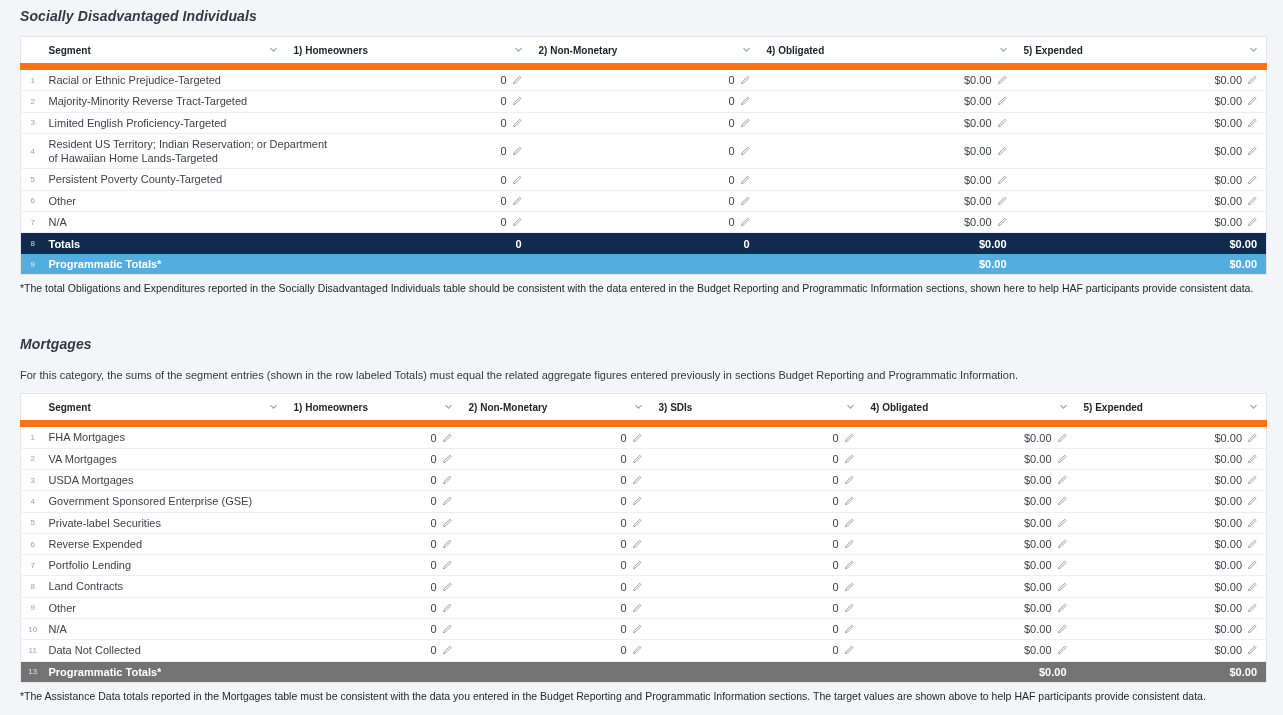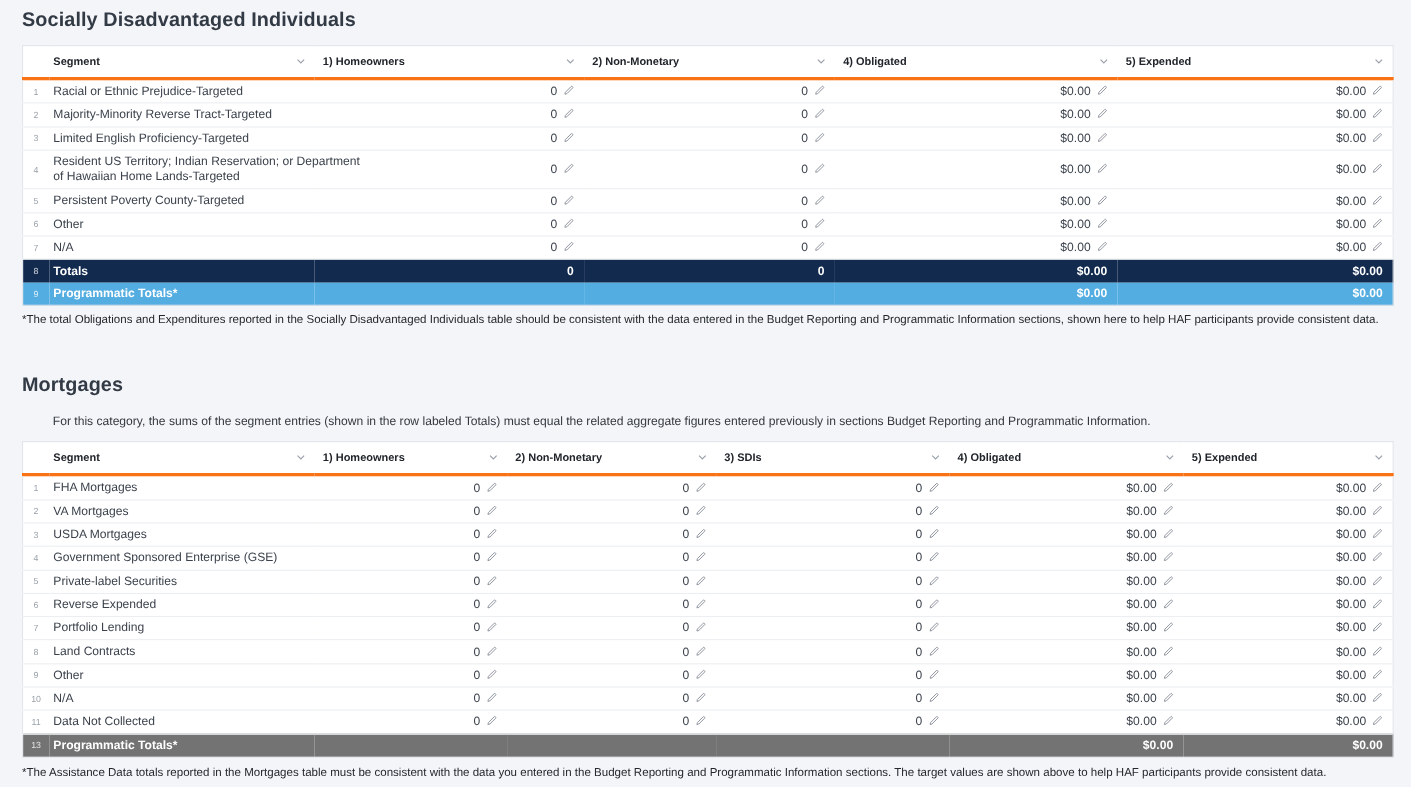--- a/index.html
+++ b/index.html
@@ -6,33 +6,33 @@
   html, body { margin: 0; padding: 0; }
   body {
     width: 1283px; height: 715px; overflow: hidden;
     background: #f4f5f8;
     font-family: "Liberation Sans", sans-serif;
     color: #333;
   }
   .page { padding: 8px 17px 0 20px; }
 
   .section-title {
-    font-size: 18px; font-weight: 700; color: #323a45; letter-spacing: .1px;
-  }
-
-  .intro { font-size: 11px; color: #33383f; margin-top: 17px; margin-left: 28px; }
+    font-size: 14px; font-weight: 700; color: #323a45; letter-spacing: .1px; font-style: italic;
+  }
+
+  .intro { font-size: 11px; color: #33383f; margin-top: 17px; }
 
   .data-table {
     width: 1246px; border-collapse: collapse; table-layout: fixed;
     background: #fff; margin-top: 12px; border: 1px solid #e2e5e9;
   }
   .data-table th {
     font-size: 10px; font-weight: 700; color: #21252b;
     padding: 0 8px; height: 30px; text-align: left;
-    border-bottom: 3px solid #f97316; white-space: nowrap;
+    border-bottom: 7px solid #f97316; white-space: nowrap;
   }
   .data-table th:nth-child(2) { padding-left: 4px; }
   .data-table th.num { padding: 0 2px; }
   .h-wrap { display: flex; align-items: center; justify-content: space-between; }
   .chev { display: inline-flex; margin-left: 6px; }
   .chev svg { display: block; }
 
   .data-table td {
     font-size: 11px; color: #3b424c;
     padding: 3px 9px; height: 21px;

